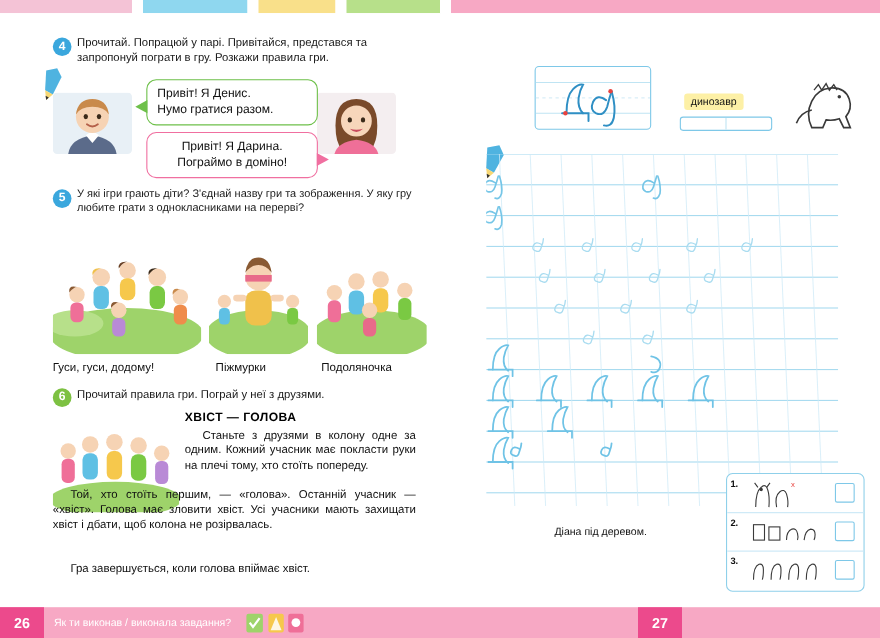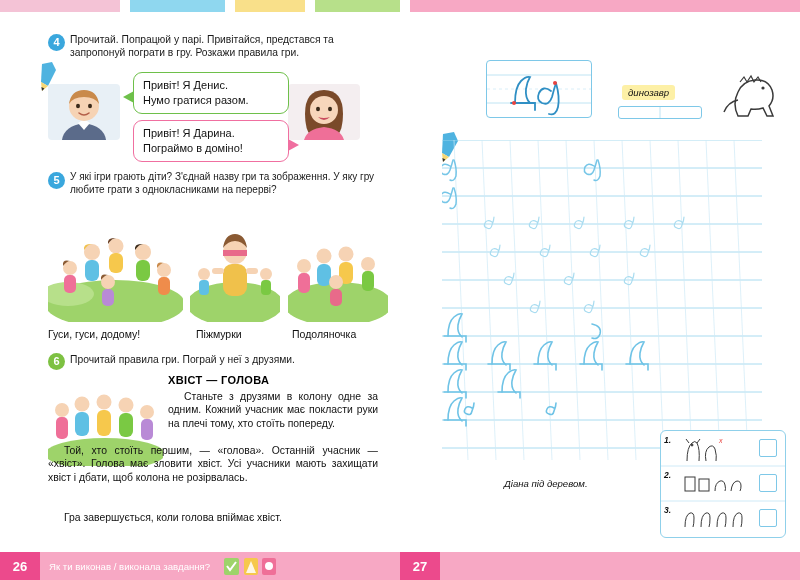--- a/index.html
+++ b/index.html
@@ -10,21 +10,21 @@
     background:#ffffff;
     position:relative;
     overflow:hidden;
   }
   
   .topbar { position:absolute; top:0; left:0; width:800px; height:12px; display:flex; }
   .topbar div { height:100%; }
 
   
   .page-left { position:absolute; left:0; top:12px; width:400px; height:568px; background:#fff; }
-  .page-right { position:absolute; left:400px; top:12px; width:400px; height:568px; background:#fff;font-style:italic; }
+  .page-right { position:absolute; left:400px; top:12px; width:400px; height:568px; background:#fff; }
   .spine { position:absolute; left:399px; top:12px; width:2px; height:540px; background:#f0f0f0; }
 
   
   .exnum {
     position:absolute; width:17px; height:17px; border-radius:50%;
     color:#fff; font-size:11px; font-weight:bold; text-align:center;
     line-height:17px;
   }
   .exnum.blue { background:#3aa7dd; }
   .exnum.green { background:#7dc142; }
@@ -33,21 +33,21 @@
     position:absolute; font-size:10.3px; line-height:13px; color:#1a1a1a;
   }
   .task-text.small { font-size:10px; line-height:12.5px; }
 
   
   .bubble {
     position:absolute; background:#fff; border:1.6px solid #6ec04a;
     border-radius:9px; font-size:11px; line-height:15px; color:#111;
     padding:5px 9px;
   }
-  .bubble.pink { border-color:#f06fa0; }
+  .bubble.pink { border-color:#f06fa0;text-align:center; }
   .bubble:after {
     content:""; position:absolute; width:0; height:0;
   }
   .bubble.b1:after {
     left:-11px; top:18px;
     border-top:6px solid transparent; border-bottom:6px solid transparent;
     border-right:11px solid #6ec04a;
   }
   .bubble.b2:after {
     right:-11px; top:18px;
@@ -68,21 +68,21 @@
   .story-title { position:absolute; font-size:11px; font-weight:bold; letter-spacing:.4px; }
   .story { position:absolute; font-size:10.4px; line-height:13.4px; text-align:justify; color:#111; }
 
   
   .footer-left {
     position:absolute; left:0; bottom:0; width:400px; height:28px;
     background:#f7a8c4; display:flex; align-items:center;
   }
   .footer-right {
     position:absolute; left:400px; bottom:0; width:400px; height:28px;
-    background:#f7a8c4; display:flex; align-items:center; justify-content:flex-start;
+    background:#f7a8c4; display:flex; align-items:center; justify-content:center;
   }
   .pagenum-box {
     width:40px; height:28px; background:#ec4a8c; color:#fff;
     font-size:13px; font-weight:bold; display:flex; align-items:center; justify-content:center;
   }
   .footer-text { font-size:9.6px; color:#fff; margin-left:9px; }
 
   
   .copy-area { position:absolute; }
   .letterbox {

